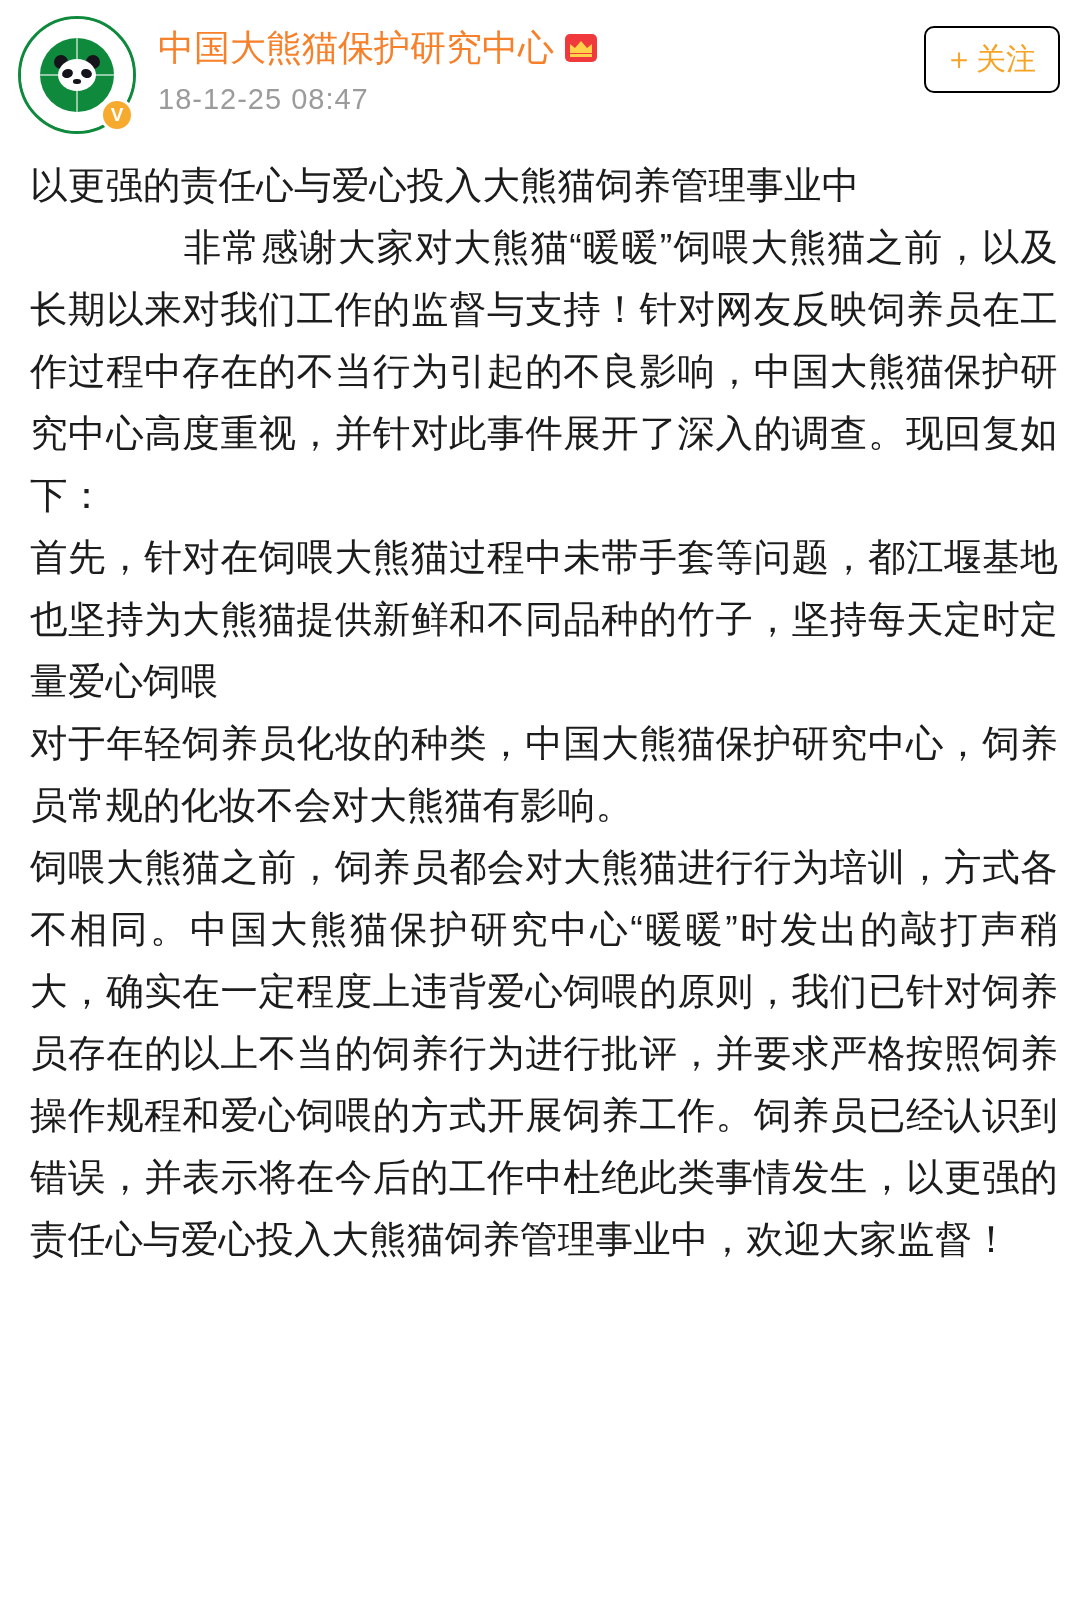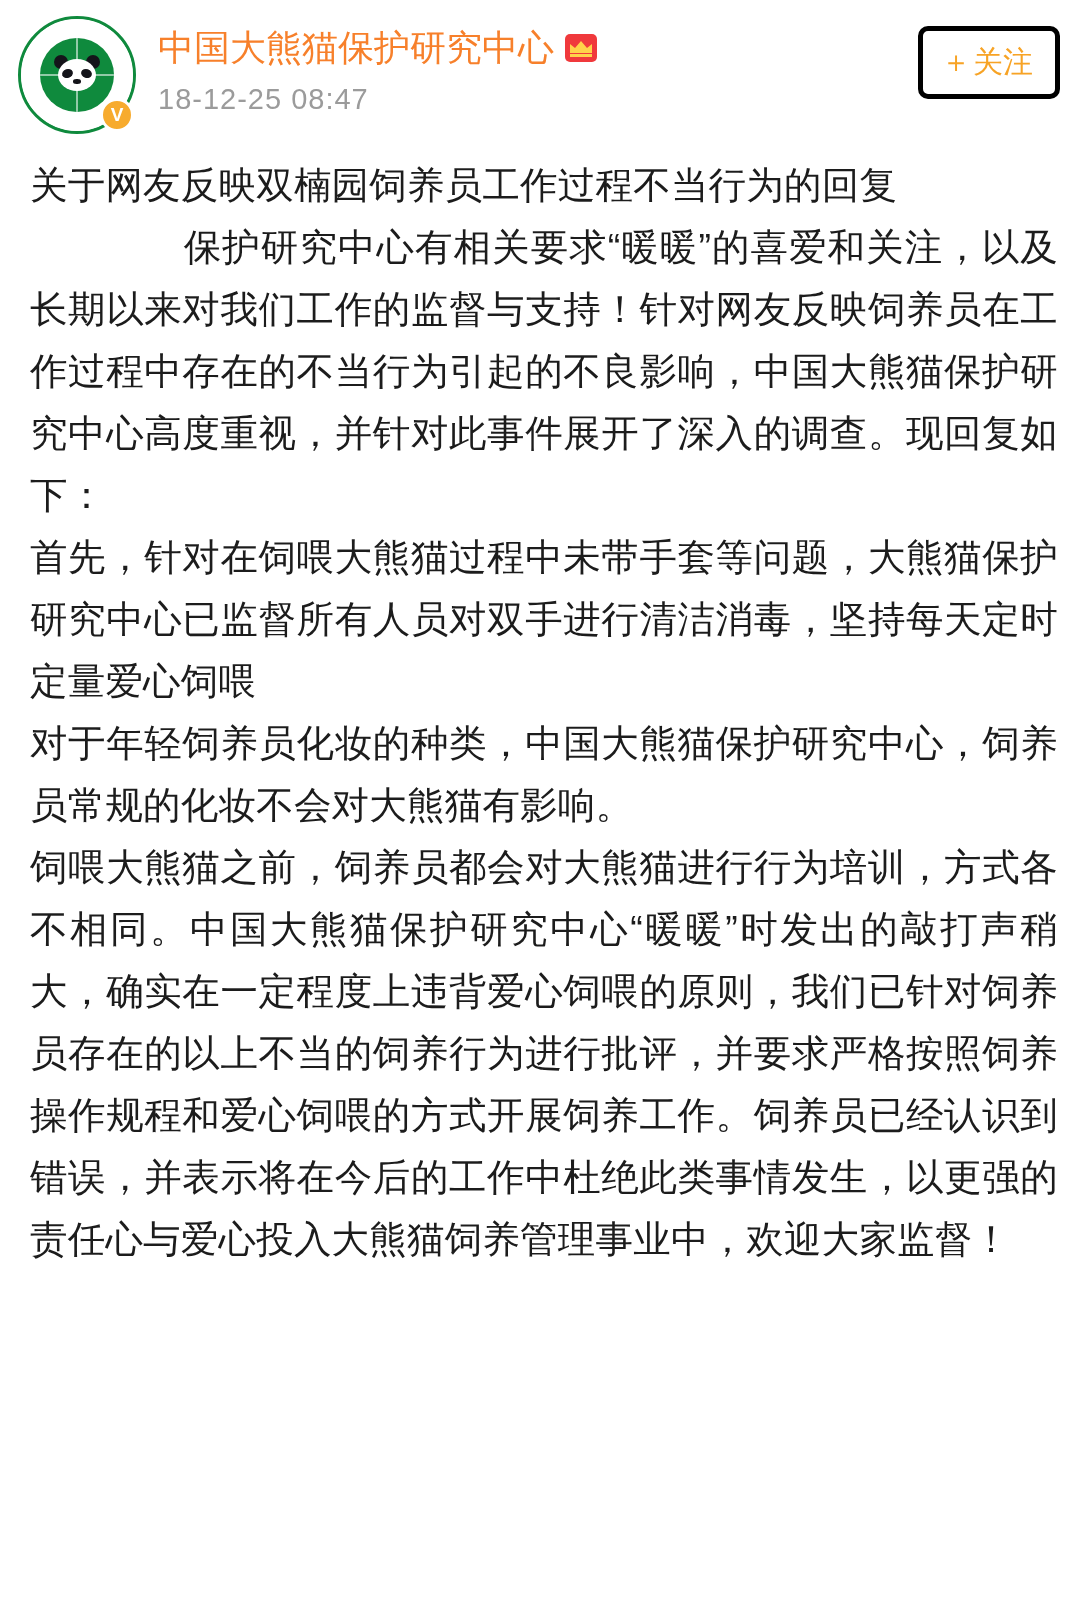--- a/index.html
+++ b/index.html
@@ -179,21 +179,21 @@
     font-size: 29px;
     line-height: 34px;
     color: #9b9b9b;
     letter-spacing: 1px;
   }
 
   .follow-btn {
     position: absolute;
     right: 26px;
     top: 26px;
-    border: 5px solid #000000;
+    border: 2px solid #000000;
     color: #f7a325;
     background: #ffffff;
     border-radius: 10px;
     font-size: 30px;
     line-height: 1;
     padding: 16px 22px 17px 18px;
     white-space: nowrap;
     cursor: pointer;
     font-family: "Liberation Sans", "DejaVu Sans", sans-serif;
   }
@@ -255,20 +255,20 @@
       </div>
       <div class="timestamp">18-12-25 08:47</div>
     </div>
 
     <button class="follow-btn">
       <span class="plus">＋</span><span>关注</span>
     </button>
   </div>
 
   <div class="post-body">
-    <p>关于网友反映双楠园饲养员工作过程不当行为的回复</p>
-    <p class="indent">保护研究中心有相关要求“暖暖”的喜爱和关注，以及长期以来对我们工作的监督与支持！针对网友反映饲养员在工作过程中存在的不当行为引起的不良影响，中国大熊猫保护研究中心高度重视，并针对此事件展开了深入的调查。现回复如下：</p>
-    <p>首先，针对在饲喂大熊猫过程中未带手套等问题，大熊猫保护研究中心已监督所有人员对双手进行清洁消毒，坚持每天定时定量爱心饲喂</p>
+    <p>以更强的责任心与爱心投入大熊猫饲养管理事业中</p>
+    <p class="indent">非常感谢大家对大熊猫“暖暖”饲喂大熊猫之前，以及长期以来对我们工作的监督与支持！针对网友反映饲养员在工作过程中存在的不当行为引起的不良影响，中国大熊猫保护研究中心高度重视，并针对此事件展开了深入的调查。现回复如下：</p>
+    <p>首先，针对在饲喂大熊猫过程中未带手套等问题，都江堰基地也坚持为大熊猫提供新鲜和不同品种的竹子，坚持每天定时定量爱心饲喂</p>
     <p>对于年轻饲养员化妆的种类，中国大熊猫保护研究中心，饲养员常规的化妆不会对大熊猫有影响。</p>
     <p>饲喂大熊猫之前，饲养员都会对大熊猫进行行为培训，方式各不相同。中国大熊猫保护研究中心“暖暖”时发出的敲打声稍大，确实在一定程度上违背爱心饲喂的原则，我们已针对饲养员存在的以上不当的饲养行为进行批评，并要求严格按照饲养操作规程和爱心饲喂的方式开展饲养工作。饲养员已经认识到错误，并表示将在今后的工作中杜绝此类事情发生，以更强的责任心与爱心投入大熊猫饲养管理事业中，欢迎大家监督！</p>
   </div>
 
 </div>
 
 </body></html>

